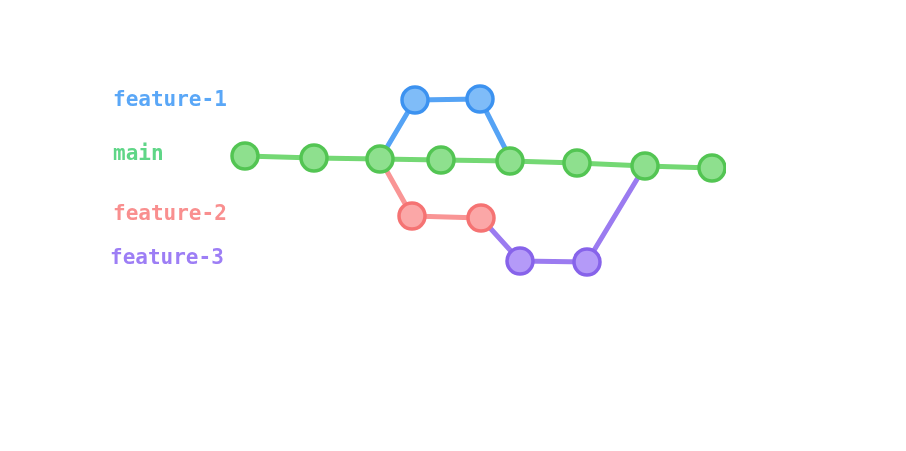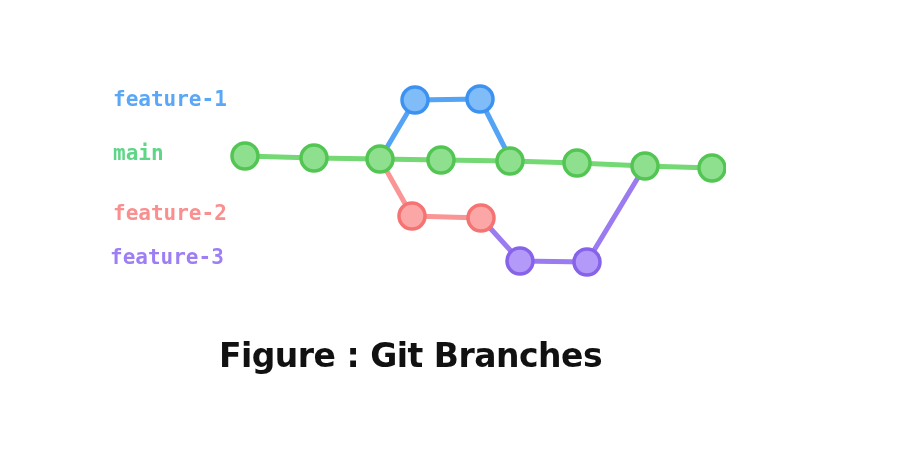--- a/index.html
+++ b/index.html
@@ -61,14 +61,13 @@
       <circle cx="480" cy="99" r="13" fill="#7fbcf8" stroke="#3c92f0" stroke-width="3.5"></circle>
       <circle cx="412" cy="216" r="13" fill="#fba7a7" stroke="#f57373" stroke-width="3.5"></circle>
       <circle cx="481" cy="218" r="13" fill="#fba7a7" stroke="#f57373" stroke-width="3.5"></circle>
       <circle cx="520" cy="261" r="13" fill="#b49af8" stroke="#8763ea" stroke-width="3.5"></circle>
       <circle cx="587" cy="262" r="13" fill="#b49af8" stroke="#8763ea" stroke-width="3.5"></circle>
       <text x="113" y="106" fill="#5aa7f7" class="branch-label">feature-1</text>
       <text x="113" y="160" fill="#5fd687" class="branch-label">main</text>
       <text x="113" y="220" fill="#f98f8f" class="branch-label">feature-2</text>
       <text x="110" y="264" fill="#9d7ef5" class="branch-label">feature-3</text>
     </svg>
-  <div class="caption" style="color: rgb(17, 17, 17);">Figure : Git Branches</div>
 </div>
 
 </body></html>

